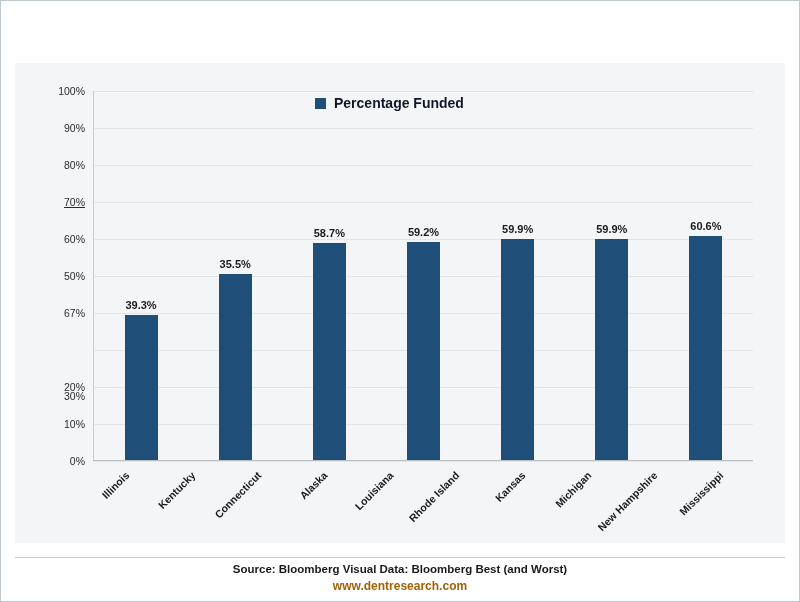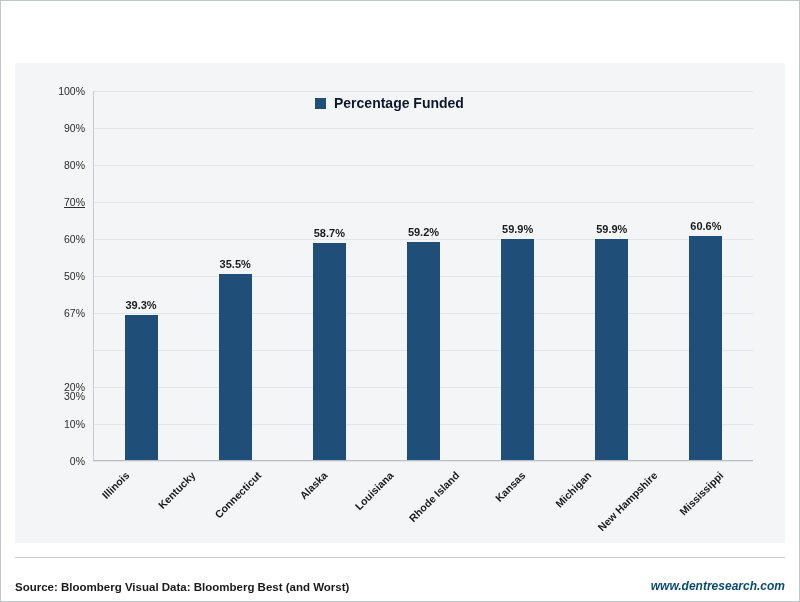--- a/index.html
+++ b/index.html
@@ -178,34 +178,34 @@
     height: 1px;
     background: #c8ccd1;
   }
   #footer {
     position: absolute;
     left: 14px;
     top: 562px;
     width: 770px;
     height: 30px;
     display: flex;
-    align-items: flex-end;
+    align-items: center;
     justify-content: space-between;
+    flex-direction: column;
   }
   #source-note {
     font-size: 11.5px;
     font-weight: bold;
     color: #1a1a1a;
   }
   #site-url {
     font-size: 12px;
     font-weight: bold;
-    color: #0c4a6e;
+    color: #a16207;
     text-decoration: none;
-    font-style: italic;
   }
 </style>
 </head>
 <body>
 
 <div id="page">
 
 
   <div id="plot-panel">
 

